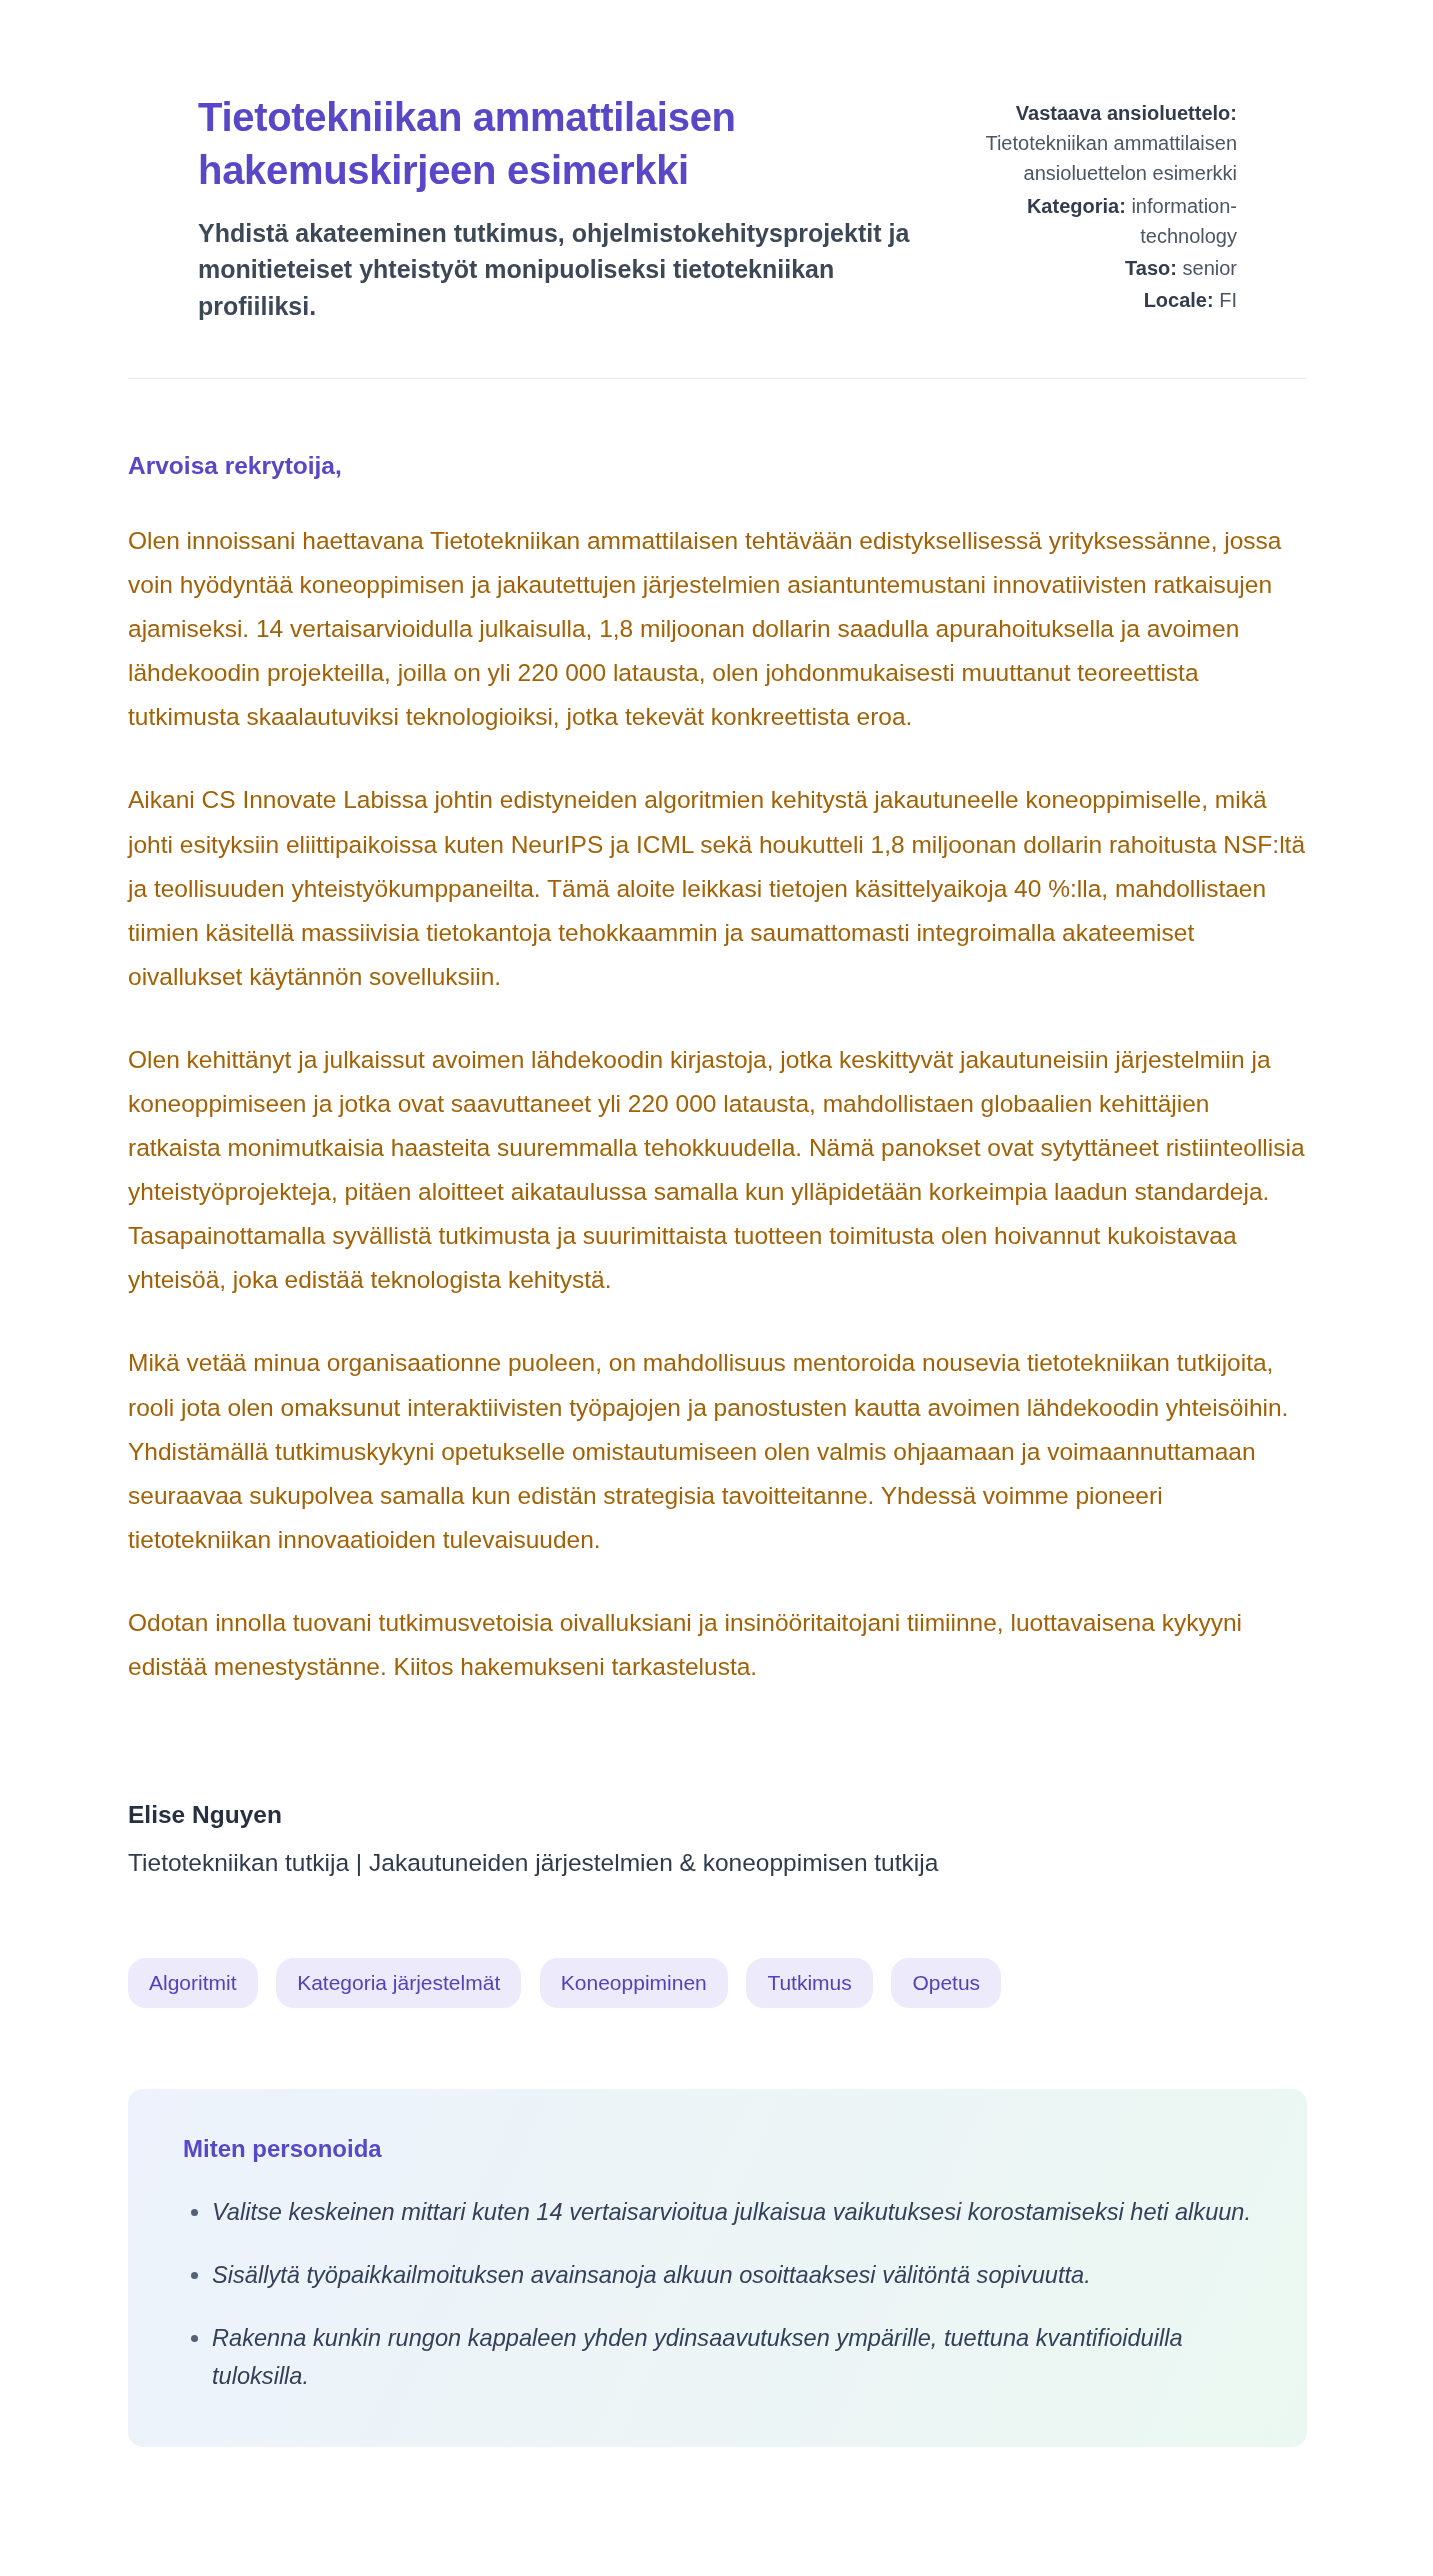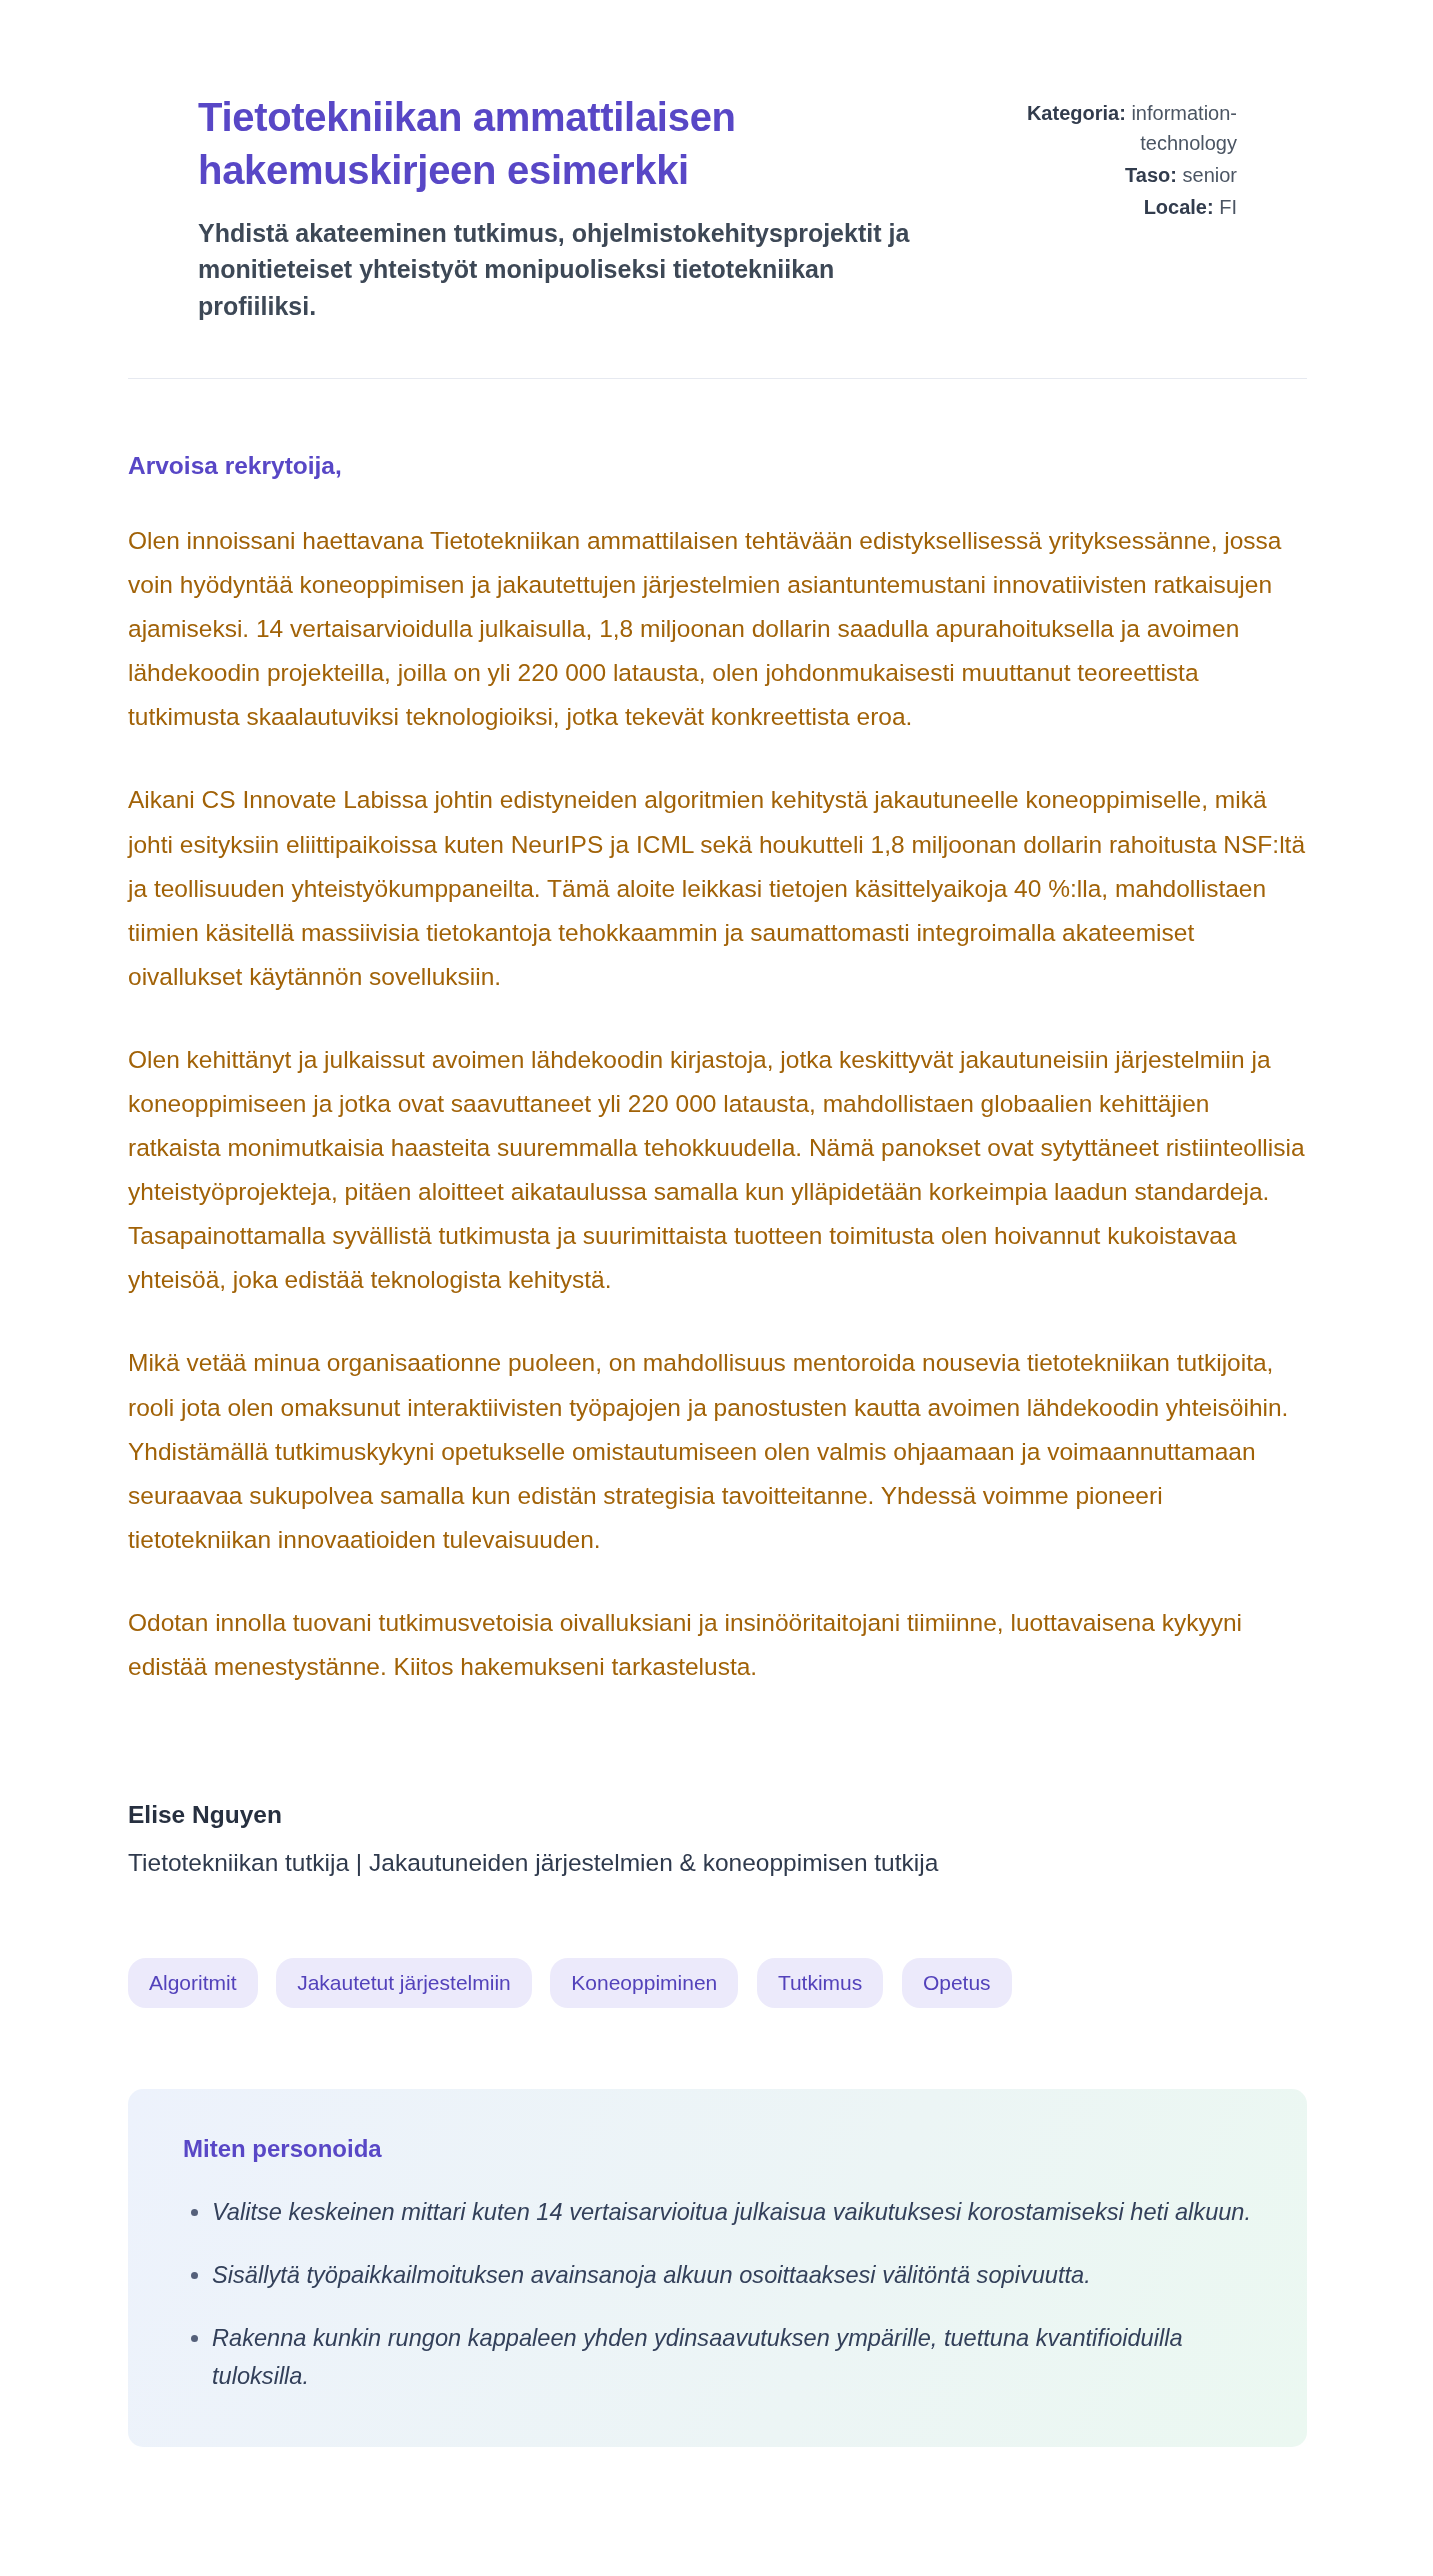--- a/index.html
+++ b/index.html
@@ -122,20 +122,24 @@
 
 <div class="page">
 
   <header class="header">
     <div class="header-left">
       <h1 class="page-title">Tietotekniikan ammattilaisen hakemuskirjeen esimerkki</h1>
       <p class="page-subtitle">Yhdistä akateeminen tutkimus, ohjelmistokehitysprojektit ja monitieteiset yhteistyöt monipuoliseksi tietotekniikan profiiliksi.</p>
     </div>
     <aside class="meta">
       <div class="meta-row">
+        <span class="meta-label meta-label--block">Vastaava ansioluettelo:</span>
+        <span class="meta-value">Tietotekniikan ammattilaisen ansioluettelon esimerkki</span>
+      </div>
+      <div class="meta-row">
         <span class="meta-label">Kategoria:</span>
         <span class="meta-value">information-technology</span>
       </div>
       <div class="meta-row">
         <span class="meta-label">Taso:</span>
         <span class="meta-value">senior</span>
       </div>
       <div class="meta-row">
         <span class="meta-label">Locale:</span>
         <span class="meta-value">FI</span>
@@ -152,21 +156,21 @@
     <p class="para">Aikani CS Innovate Labissa johtin edistyneiden algoritmien kehitystä jakautuneelle koneoppimiselle, mikä johti esityksiin eliittipaikoissa kuten NeurIPS ja ICML sekä houkutteli 1,8 miljoonan dollarin rahoitusta NSF:ltä ja teollisuuden yhteistyökumppaneilta. Tämä aloite leikkasi tietojen käsittelyaikoja 40 %:lla, mahdollistaen tiimien käsitellä massiivisia tietokantoja tehokkaammin ja saumattomasti integroimalla akateemiset oivallukset käytännön sovelluksiin.</p>
     <p class="para">Olen kehittänyt ja julkaissut avoimen lähdekoodin kirjastoja, jotka keskittyvät jakautuneisiin järjestelmiin ja koneoppimiseen ja jotka ovat saavuttaneet yli 220 000 latausta, mahdollistaen globaalien kehittäjien ratkaista monimutkaisia haasteita suuremmalla tehokkuudella. Nämä panokset ovat sytyttäneet ristiinteollisia yhteistyöprojekteja, pitäen aloitteet aikataulussa samalla kun ylläpidetään korkeimpia laadun standardeja. Tasapainottamalla syvällistä tutkimusta ja suurimittaista tuotteen toimitusta olen hoivannut kukoistavaa yhteisöä, joka edistää teknologista kehitystä.</p>
     <p class="para">Mikä vetää minua organisaationne puoleen, on mahdollisuus mentoroida nousevia tietotekniikan tutkijoita, rooli jota olen omaksunut interaktiivisten työpajojen ja panostusten kautta avoimen lähdekoodin yhteisöihin. Yhdistämällä tutkimuskykyni opetukselle omistautumiseen olen valmis ohjaamaan ja voimaannuttamaan seuraavaa sukupolvea samalla kun edistän strategisia tavoitteitanne. Yhdessä voimme pioneeri tietotekniikan innovaatioiden tulevaisuuden.</p>
     <p class="para">Odotan innolla tuovani tutkimusvetoisia oivalluksiani ja insinööritaitojani tiimiinne, luottavaisena kykyyni edistää menestystänne. Kiitos hakemukseni tarkastelusta.</p>
 
     <p class="sig-name">Elise Nguyen</p>
     <p class="sig-role">Tietotekniikan tutkija | Jakautuneiden järjestelmien &amp; koneoppimisen tutkija</p>
 
     <div class="tags">
       <span class="tag">Algoritmit</span>
-      <span class="tag">Jakautetut järjestelmiin</span>
+      <span class="tag">Kategoria järjestelmät</span>
       <span class="tag">Koneoppiminen</span>
       <span class="tag">Tutkimus</span>
       <span class="tag">Opetus</span>
     </div>
 
     <section class="tips">
       <h2 class="tips-title">Miten personoida</h2>
       <ul class="tips-list">
         <li class="tips-item">Valitse keskeinen mittari kuten 14 vertaisarvioitua julkaisua vaikutuksesi korostamiseksi heti alkuun.</li>
         <li class="tips-item">Sisällytä työpaikkailmoituksen avainsanoja alkuun osoittaaksesi välitöntä sopivuutta.</li>

